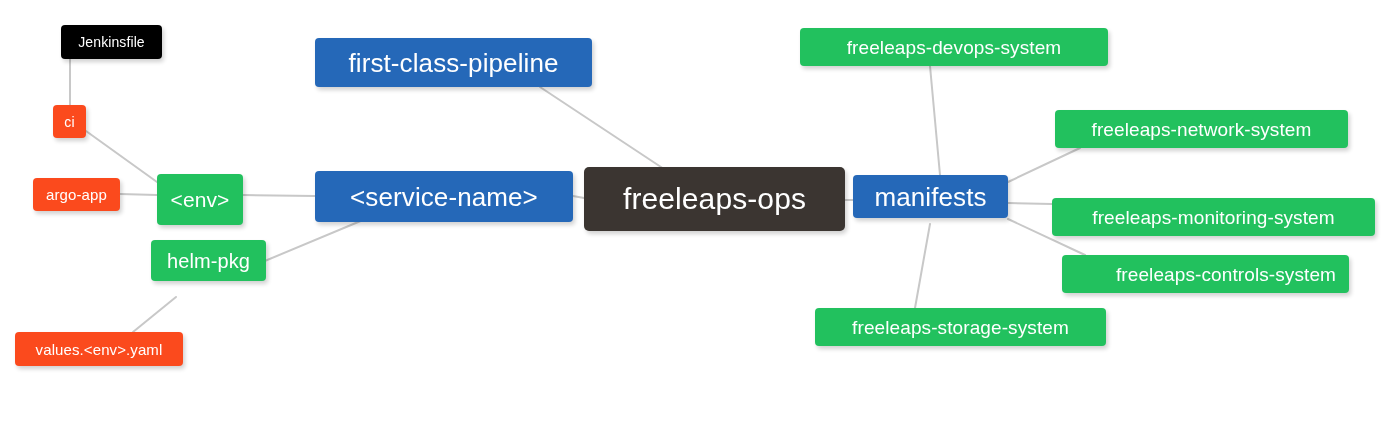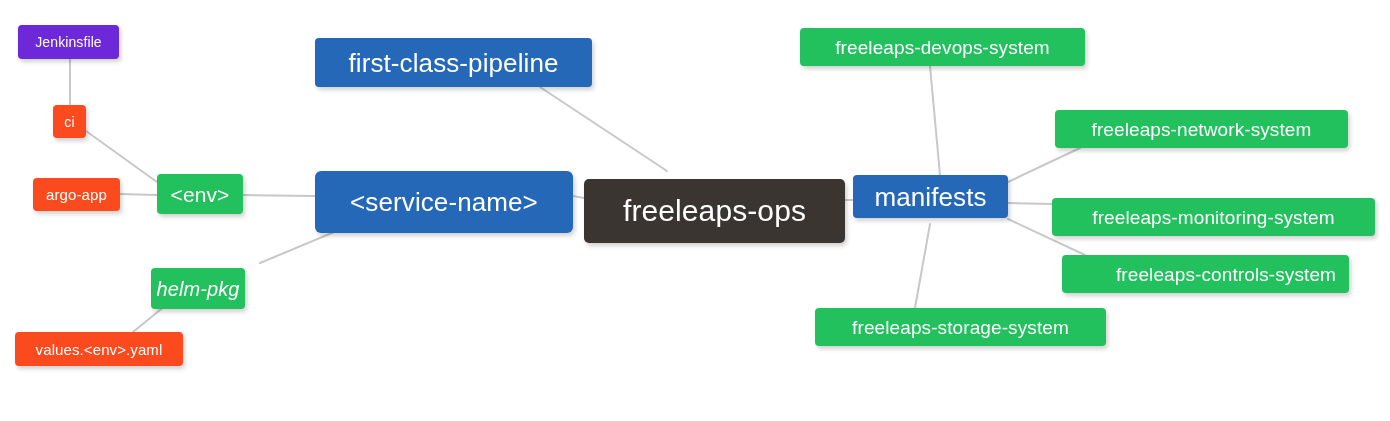--- a/index.html
+++ b/index.html
@@ -38,21 +38,21 @@
     line-height: 1;
     box-shadow: 2px 3px 4px rgba(0,0,0,0.18);
     letter-spacing: 0.1px;
   }
   .node.root {
     background: #3b3531;
     border-radius: 5px;
   }
   .node.blue   { background: #2568b8; }
   .node.green  { background: #22c15e; }
-  .node.orange { background: #6d28d9; }
+  .node.orange { background: #000000; margin-left: 43px; }
   .node.red    { background: #fb4a1d; }
 </style>
 </head>
 <body>
 
 <div id="canvas">
   <svg id="edges" viewBox="0 0 1390 421" xmlns="http://www.w3.org/2000/svg">
       <line x1="70" y1="59" x2="70" y2="105" stroke="#c8c8c8" stroke-width="2" stroke-linecap="round"></line>
       <line x1="86" y1="131" x2="157" y2="182" stroke="#c8c8c8" stroke-width="2" stroke-linecap="round"></line>
       <line x1="120" y1="194" x2="157" y2="195" stroke="#c8c8c8" stroke-width="2" stroke-linecap="round"></line>
@@ -65,26 +65,26 @@
       <line x1="940" y1="175" x2="930" y2="66" stroke="#c8c8c8" stroke-width="2" stroke-linecap="round"></line>
       <line x1="1008" y1="182" x2="1080" y2="148" stroke="#c8c8c8" stroke-width="2" stroke-linecap="round"></line>
       <line x1="1008" y1="203" x2="1052" y2="204" stroke="#c8c8c8" stroke-width="2" stroke-linecap="round"></line>
       <line x1="1008" y1="219" x2="1085" y2="255" stroke="#c8c8c8" stroke-width="2" stroke-linecap="round"></line>
       <line x1="930" y1="224" x2="915" y2="308" stroke="#c8c8c8" stroke-width="2" stroke-linecap="round"></line>
     </svg>
   <div id="node-layer">
       <div class="node orange" style="left: 18px; top: 25px; width: 101px; height: 34px; font-size: 14px;">Jenkinsfile</div>
       <div class="node red" style="left: 53px; top: 105px; width: 33px; height: 33px; font-size: 14px;">ci</div>
       <div class="node red" style="left: 33px; top: 178px; width: 87px; height: 33px; font-size: 15px;">argo-app</div>
-      <div class="node green" style="left: 157px; top: 174px; width: 86px; height: 40px; font-size: 21px;">&lt;env&gt;</div>
-      <div class="node green" style="left: 151px; top: 268px; width: 94px; height: 41px; font-size: 20px; font-style: italic;">helm-pkg</div>
+      <div class="node green" style="left: 157px; top: 174px; width: 86px; height: 51px; font-size: 21px;">&lt;env&gt;</div>
+      <div class="node green" style="left: 151px; top: 240px; width: 115px; height: 41px; font-size: 20px;">helm-pkg</div>
       <div class="node red" style="left: 15px; top: 332px; width: 168px; height: 34px; font-size: 15px;">values.&lt;env&gt;.yaml</div>
       <div class="node blue" style="left: 315px; top: 38px; width: 277px; height: 49px; font-size: 26px;">first-class-pipeline</div>
-      <div class="node blue" style="left: 315px; top: 171px; width: 258px; height: 62px; font-size: 26px; border-radius: 6px;">&lt;service-name&gt;</div>
-      <div class="node root" style="left: 584px; top: 179px; width: 261px; height: 64px; font-size: 30px;">freeleaps-ops</div>
+      <div class="node blue" style="left: 315px; top: 171px; width: 258px; height: 51px; font-size: 26px;">&lt;service-name&gt;</div>
+      <div class="node root" style="left: 584px; top: 167px; width: 261px; height: 64px; font-size: 30px;">freeleaps-ops</div>
       <div class="node blue" style="left: 853px; top: 175px; width: 155px; height: 43px; font-size: 26px;">manifests</div>
-      <div class="node green" style="left: 800px; top: 28px; width: 285px; height: 38px; font-size: 19px;">freeleaps-devops-system</div>
+      <div class="node green" style="left: 800px; top: 28px; width: 308px; height: 38px; font-size: 19px;">freeleaps-devops-system</div>
       <div class="node green" style="left: 1055px; top: 110px; width: 293px; height: 38px; font-size: 19px;">freeleaps-network-system</div>
       <div class="node green" style="left: 1052px; top: 186px; width: 323px; height: 38px; font-size: 19px; margin-top: 12px;">freeleaps-monitoring-system</div>
       <div class="node green" style="left: 1062px; top: 255px; width: 287px; height: 38px; font-size: 19px; padding-left: 41px;">freeleaps-controls-system</div>
       <div class="node green" style="left: 815px; top: 308px; width: 291px; height: 38px; font-size: 19px;">freeleaps-storage-system</div>
     </div>
 </div>
 
 </body></html>

